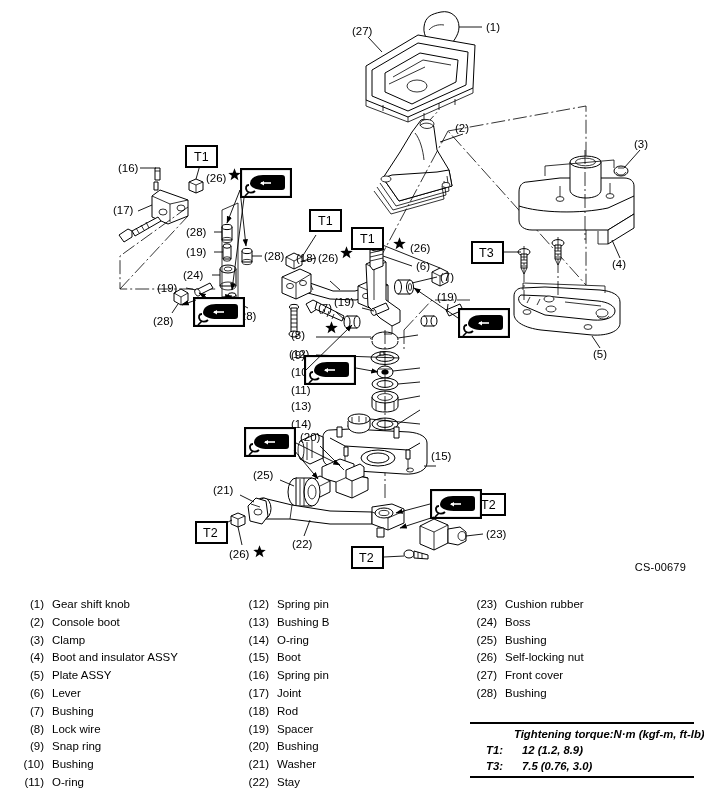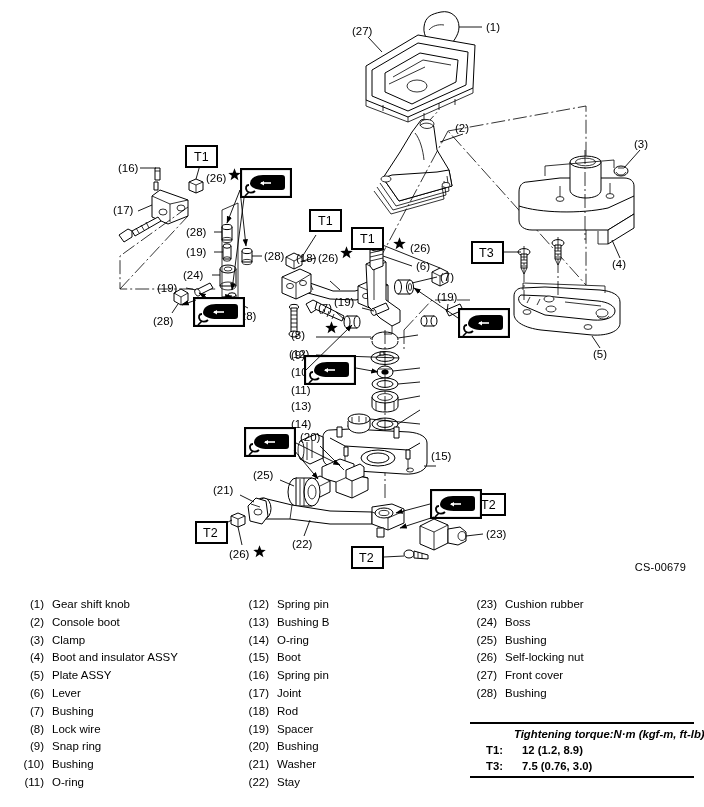--- a/index.html
+++ b/index.html
@@ -48,21 +48,21 @@
     position:absolute;left:470px;top:722px;width:224px;
     border-top:2.5px solid #000;
     border-bottom:2.5px solid #000;
     padding:3px 0 2px 0;
   }
   .tq-head{
     font-size:11.3px;font-weight:bold;font-style:italic;
     padding:1px 0 2px 4px;white-space:nowrap;margin-left:40px;
   }
   .tq-row{
-    display:flex;font-size:11.3px;font-weight:bold;
+    display:flex;font-size:11.3px;font-weight:bold;font-style:italic;
     line-height:16px;padding-left:16px;
   }
   .tq-key{flex:0 0 30px;}
   .tq-val{padding-left:6px;white-space:nowrap;}
 
   
   .ln{fill:none;stroke:#000;stroke-width:1;}
   .ln-thin{fill:none;stroke:#000;stroke-width:.8;}
   .fillw{fill:#fff;stroke:#000;stroke-width:1;}
   .fillw-thin{fill:#fff;stroke:#000;stroke-width:.8;}

